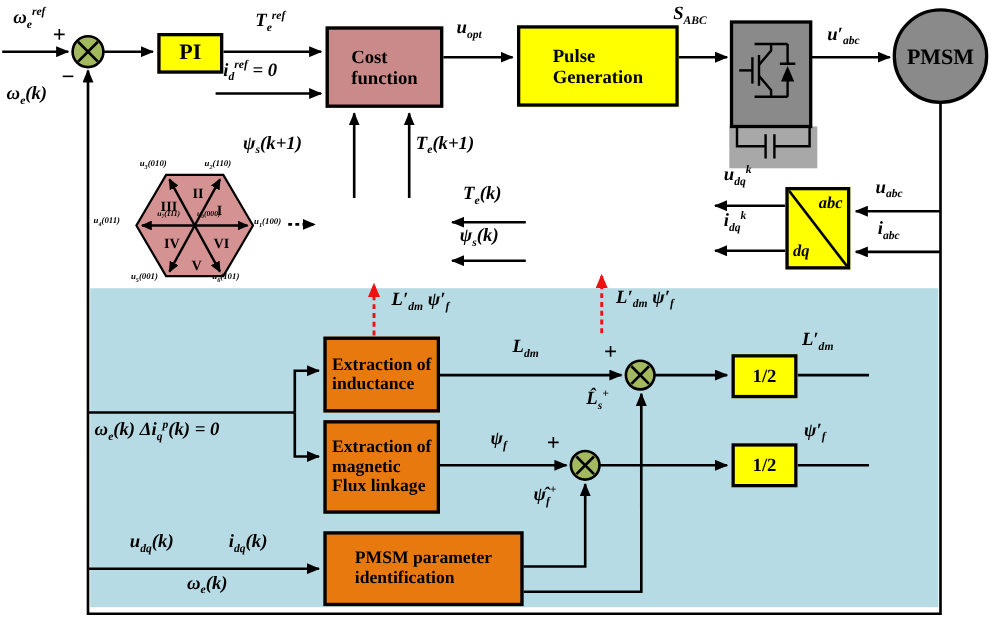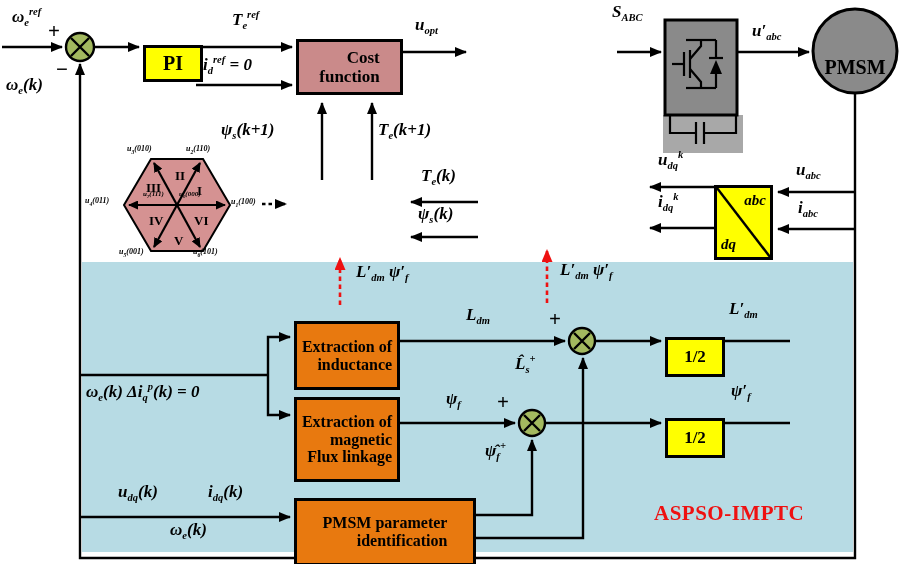--- a/index.html
+++ b/index.html
@@ -2,22 +2,22 @@
 <html style="--block_pink: #ca8a8a; --hex_pink: #d59292; --block_yellow: #ffff00; --block_orange: #e8790f; --junction_green: #a3b95f; --gray: #8a8a8a; --gray_light: #a8a8a8; --region_blue: #b7dbe4; --accent_red: #ee1111;"><head>
 <meta charset="utf-8">
 <style>
   * { margin:0; padding:0; box-sizing:border-box; }
   body { background:#fff; }
   .stage { position:relative; width:899px; height:564px; background:#fff; overflow:hidden;
            font-family:"Liberation Serif","DejaVu Serif",serif; color:#000; }
   .region { position:absolute; background:var(--region_blue); z-index:1; }
   svg.lines { position:absolute; left:0; top:0; z-index:2; }
   .block { position:absolute; z-index:3; display:flex; align-items:center; justify-content:center;
-           text-align:right; font-weight:bold; border:3px solid #000; white-space:pre-line;
-           line-height:1.12; font-size:17px;margin-top:15px; }
+           text-align:left; font-weight:bold; border:3px solid #000; white-space:pre-line;
+           line-height:1.12; font-size:17px; }
   .pink   { background:var(--block_pink); }
   .yellow { background:var(--block_yellow); }
   .orange { background:var(--block_orange); }
   .noborder { border:none; background:transparent; z-index:4; }
   .math { position:absolute; z-index:4; font-style:italic; font-weight:bold; font-size:17px;
           white-space:nowrap; line-height:1.05; }
   .math sub { font-size:62%; font-style:italic; }
   .math sup { font-size:62%; font-style:italic;margin-top:24px; }
   .sign { position:absolute; z-index:4; font-weight:bold; font-size:21px; line-height:1; }
   .hexlbl { position:absolute; z-index:4; font-style:italic; font-weight:bold; font-size:8px; white-space:nowrap; }
@@ -130,22 +130,24 @@
         <path d="M177,205 L200,163" marker-end="url(#ah)"></path>
         <path d="M177,205 L154,163" marker-end="url(#ah)"></path>
         <path d="M177,205 L129,205" marker-end="url(#ah)"></path>
         <path d="M177,205 L154,247" marker-end="url(#ah)"></path>
         <path d="M177,205 L200,247" marker-end="url(#ah)"></path>
       </g>
     </g>
   </svg>
 
   <div class="block yellow" style="left:143px;top:30px;width:60px;height:37px;font-size:20px">PI</div>
-  <div class="block pink" style="left:296px;top:24px;width:107px;height:56px">Cost
+  <div class="block pink" style="left:296px;top:24px;width:107px;height:74px">Cost
 function</div>
+  <div class="block yellow" style="left:470px;top:23px;width:147px;height:74px">Pulse
+Generation</div>
 
   <div class="block yellow" style="left:714px;top:170px;width:59px;height:75px">
     <svg width="53" height="69" viewBox="0 0 53 69" style="position:absolute;left:0;top:0">
       <line x1="0" y1="0" x2="53" y2="69" stroke="#000" stroke-width="2.4"></line>
     </svg>
     <span class="abcdq-lbl" style="right:4px;top:4px">abc</span>
     <span class="abcdq-lbl" style="left:4px;bottom:4px">dq</span>
   </div>
 
   <div class="block orange" style="left:294px;top:306px;width:106px;height:69px;font-size:16px">Extraction of
@@ -174,30 +176,29 @@
   <div class="math" style="left:418px;top:205px">ψ<sub>s</sub>(k)</div>
   <div class="math" style="left:658px;top:149px">u<sub>dq</sub><sup>k</sup></div>
   <div class="math" style="left:658px;top:191px">i<sub>dq</sub><sup>k</sup></div>
   <div class="math" style="left:796px;top:161px">u<sub>abc</sub></div>
   <div class="math" style="left:798px;top:199px">i<sub>abc</sub></div>
   <div class="math" style="left:356px;top:263px">L′<sub>dm</sub>  ψ′<sub>f</sub></div>
   <div class="math" style="left:560px;top:261px">L′<sub>dm</sub>  ψ′<sub>f</sub></div>
   <div class="math" style="left:86px;top:381px">ω<sub>e</sub>(k)  Δi<sub>q</sub><sup>p</sup>(k) = 0</div>
   <div class="math" style="left:466px;top:306px">L<sub>dm</sub></div>
   <div class="sign" style="left:549px;top:309px">+</div>
-  <div class="math" style="left:515px;top:353px">L̂<sub>s</sub><sup>+</sup></div>
+  <div class="math" style="left:533px;top:353px">L̂<sub>s</sub><sup>+</sup></div>
   <div class="math" style="left:729px;top:300px">L′<sub>dm</sub></div>
   <div class="math" style="left:446px;top:390px">ψ<sub>f</sub></div>
   <div class="sign" style="left:497px;top:392px">+</div>
   <div class="math" style="left:485px;top:440px">ψ̂<sub>f</sub><sup>+</sup></div>
   <div class="math" style="left:731px;top:382px">ψ′<sub>f</sub></div>
   <div class="math" style="left:118px;top:483px">u<sub>dq</sub>(k)</div>
   <div class="math" style="left:208px;top:483px">i<sub>dq</sub>(k)</div>
   <div class="math" style="left:170px;top:521px">ω<sub>e</sub>(k)</div>
-  <div class="tag" style="left:654px;top:501px">ASPSO-IMPTC</div>
 
   <div class="hexlbl" style="left:231px;top:197px">u<sub>1</sub>(100)</div>
   <div class="hexlbl" style="left:186px;top:144px">u<sub>2</sub>(110)</div>
   <div class="hexlbl" style="left:127px;top:144px">u<sub>3</sub>(010)</div>
   <div class="hexlbl" style="left:85px;top:196px">u<sub>4</sub>(011)</div>
   <div class="hexlbl" style="left:119px;top:247px">u<sub>5</sub>(001)</div>
   <div class="hexlbl" style="left:193px;top:247px">u<sub>6</sub>(101)</div>
   <div class="hexlbl" style="left:143px;top:190px;font-size:7px">u<sub>7</sub>(111)</div>
   <div class="hexlbl" style="left:179px;top:190px;font-size:7px">u<sub>0</sub>(000)</div>
   <div class="sector" style="left:197px;top:184px">I</div>

